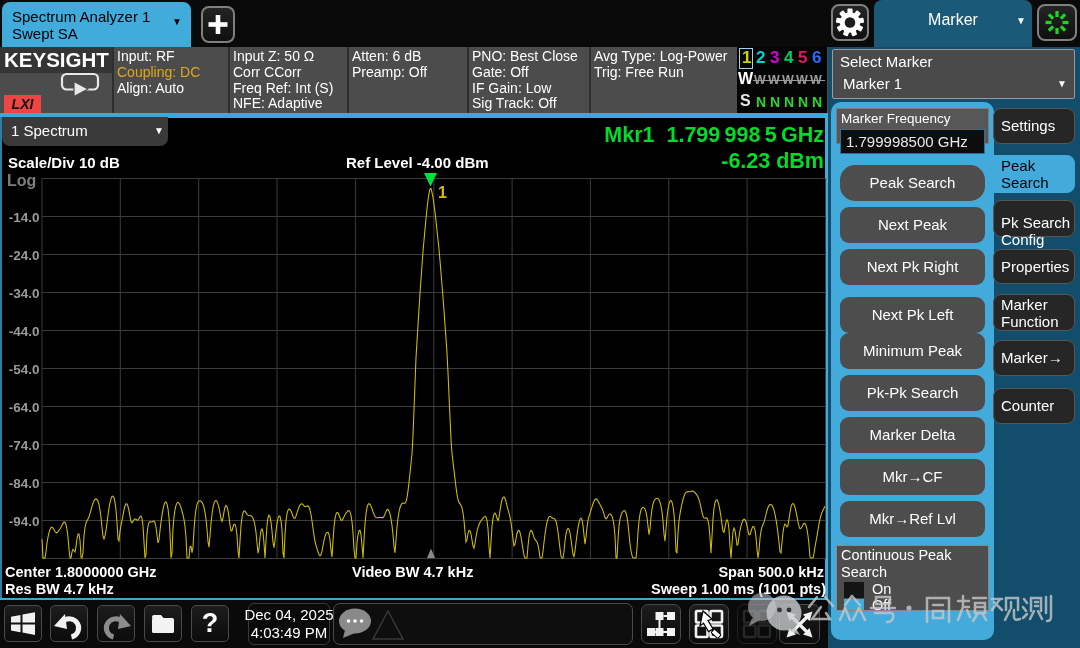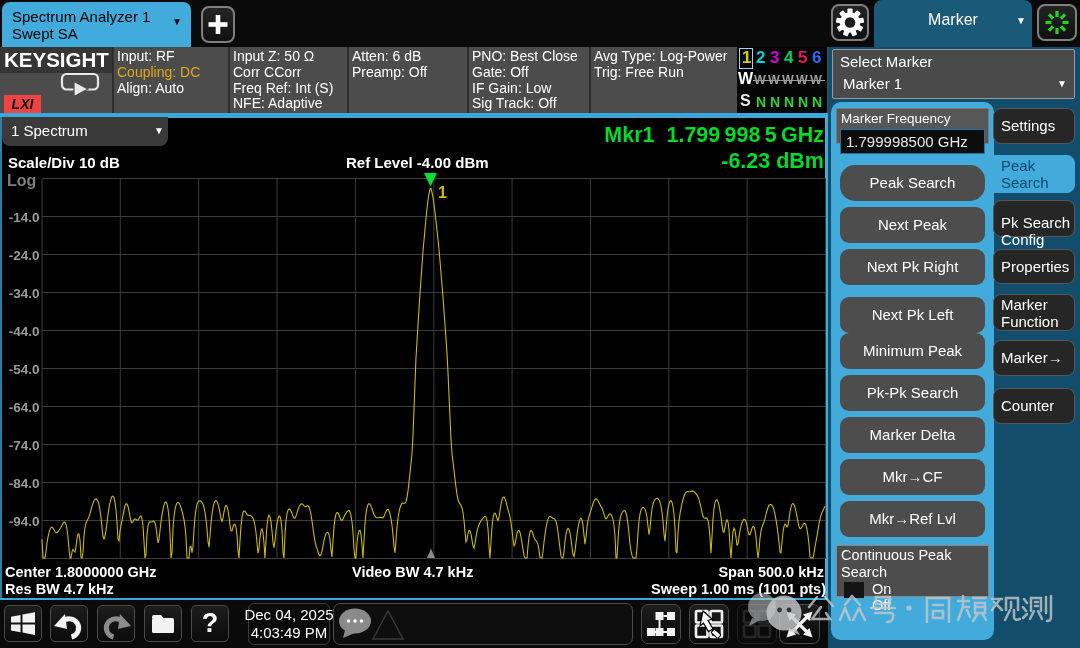--- a/index.html
+++ b/index.html
@@ -267,42 +267,42 @@
 
 <div class="a" style="left:828px;top:47px;width:252px;height:601px;background:#124e6b;"></div>
 <div class="a" style="left:832px;top:49px;width:243px;height:50px;background:#4a4a4a;border:1px solid #9a9a9a;border-radius:2px;">
  <div class="a" style="left:7px;top:3px;color:#fff;font-size:15px;">Select Marker</div>
  <div class="a" style="left:10px;top:25px;color:#fff;font-size:15px;text-align:center;">Marker 1</div>
  <div class="a" style="left:224px;top:28px;color:#fff;font-size:10px;">▼</div>
 </div>
 <div class="a" style="left:831px;top:102px;width:163px;height:538px;background:#42abdc;border-radius:10px;"></div>
 <div class="tab" style="top:108px;left:993px;height:36px;line-height:34px;">Settings</div>
 <div class="a" style="left:988px;top:155px;width:10px;height:38px;background:#42abdc;"></div>
-<div class="tab" style="top:155px;left:993px;height:38px;background:#42abdc;border-color:#42abdc;color:#0c4a6e;border-radius:0 8px 8px 0;padding-top:2px;line-height:16.5px;">Peak<br>Search</div>
+<div class="tab" style="top:155px;left:993px;height:38px;background:#42abdc;border-color:#42abdc;color:#000000;border-radius:0 8px 8px 0;padding-top:2px;line-height:16.5px;">Peak<br>Search</div>
 <div class="tab" style="top:200px;left:993px;height:37px;padding-top:14px;line-height:16.5px;">Pk Search<br>Config</div>
 <div class="tab" style="top:249px;left:993px;height:35px;line-height:33px;">Properties</div>
 <div class="tab" style="top:294px;left:993px;height:37px;padding-top:2px;line-height:16.5px;">Marker<br>Function</div>
 <div class="tab" style="top:340px;left:993px;height:36px;line-height:34px;">Marker→</div>
 <div class="tab" style="top:388px;left:993px;height:36px;line-height:34px;">Counter</div>
 <div class="a" style="left:836px;top:108px;width:153px;height:36px;background:#575757;border:1px solid #7a7a7a;">
  <div class="a" style="left:4px;top:2px;color:#fff;font-size:13.5px;">Marker Frequency</div>
  <div class="a" style="left:3px;top:20px;width:145px;height:25px;background:#0d0d0d;border:1px solid #2f6f9f;">
   <div class="a" style="left:5px;top:3px;color:#e8e8e8;font-size:15px;">1.799998500 GHz</div>
  </div>
 </div>
 <div class="btn" style="left:840px;top:165px;border-radius:15px;">Peak Search</div>
 <div class="btn" style="left:840px;top:207px;">Next Peak</div>
 <div class="btn" style="left:840px;top:249px;">Next Pk Right</div>
 <div class="btn" style="left:840px;top:297px;">Next Pk Left</div>
 <div class="btn" style="left:840px;top:333px;">Minimum Peak</div>
 <div class="btn" style="left:840px;top:375px;">Pk-Pk Search</div>
 <div class="btn" style="left:840px;top:417px;">Marker Delta</div>
 <div class="btn" style="left:840px;top:459px;">Mkr→CF</div>
 <div class="btn" style="left:840px;top:501px;">Mkr→Ref Lvl</div>
-<div class="a" style="left:836px;top:545px;width:153px;height:52px;background:#4d4d4d;border:1px solid #888;">
+<div class="a" style="left:836px;top:545px;width:153px;height:66px;background:#4d4d4d;border:1px solid #888;">
  <div class="a" style="left:4px;top:1px;color:#fff;font-size:14.5px;line-height:17px;">Continuous Peak<br>Search</div>
  <div class="a" style="left:7px;top:36px;width:20px;height:16px;background:#141414;"></div>
  <div class="a" style="left:35px;top:35px;color:#fff;font-size:14.5px;">On</div>
  <div class="a" style="left:7px;top:53px;width:20px;height:11px;background:#41abdc;"></div>
  <div class="a" style="left:35px;top:51px;color:#fff;font-size:14.5px;">Off</div>
 </div>
 
 <svg class="a" style="left:740px;top:586px;z-index:50;" width="330" height="62" viewBox="0 0 330 62">
  <g opacity="0.55">
   <circle cx="22" cy="21" r="14" fill="#c5c8ca"></circle>

